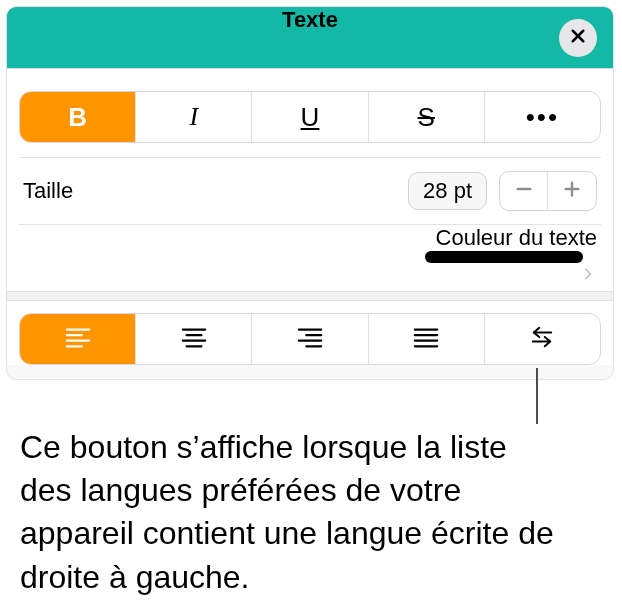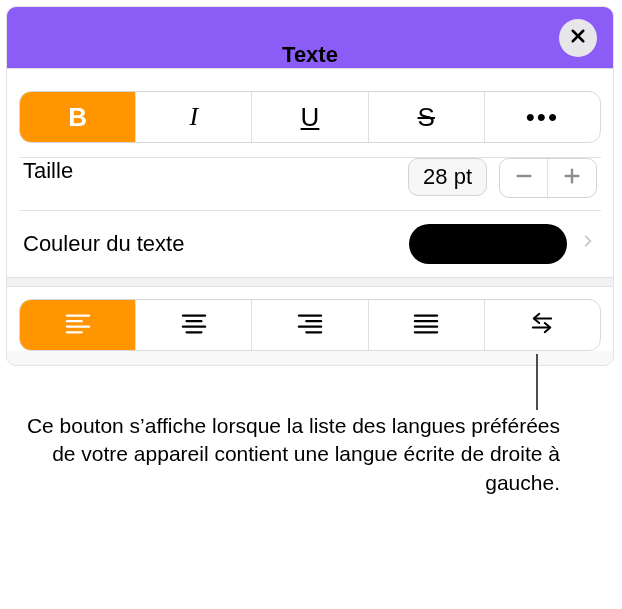--- a/index.html
+++ b/index.html
@@ -16,23 +16,23 @@
     margin: 6px;
     border: 1.2px solid #e3e3e3;
     border-radius: 10px;
     background: #f8f8f8;
     overflow: hidden;
   }
   .titlebar {
     position: relative;
     height: 62px;
     display: flex;
-    align-items: flex-end;
+    align-items: flex-start;
     justify-content: center;
-    background: #8b5cf6;
+    background: #14b8a6;
     border-bottom: 1px solid #dcdcdc;
   }
   .titlebar .title {
     font-size: 22px;
     font-weight: 600;
   }
   .close-btn {
     position: absolute;
     right: 16px;
     top: 12px;
@@ -71,22 +71,22 @@
     cursor: pointer;
     border-right: 1px solid #e0e0e0;
   }
   .seg .cell:last-child { border-right: none; }
   .seg .cell.active {
     background: #ff9500;
     color: #fff;
   }
   .size-row {
     display: flex;
-    align-items: flex-start;
-    height: 54px;
+    align-items: center;
+    height: 68px;
     border-bottom: 1px solid #e2e2e2;
     padding: 0 4px;
   }
   .label {
     font-size: 22px;
     flex: 1;
   }
   .size-val {
     font-size: 22px;
     border: 1px solid #d3d3d3;
@@ -107,23 +107,24 @@
     width: 48px;
     display:flex;
     align-items:center;
     justify-content:center;
     cursor:pointer;
     color:#8e8e8e;
   }
   .stepper .s:first-child { border-right: 1px solid #e2e2e2;}
   .color-row {
     display:flex;
-    align-items:center;
+    align-items:flex-end;
     height:66px;
     padding: 0 4px;
+    flex-direction: column;
   }
   .color-swatch {
     width: 158px;
     height: 40px;
     border-radius: 20px;
     background: #000;
     margin-right: 14px;
   }
   .disclosure {
     color: #c5c5c7;
@@ -147,23 +148,23 @@
   }
   .callout-line {
     position: absolute;
     left: 516px;
     top: -30px;
     width: 2px;
     height: 56px;
     background: #4d4d4d;
   }
   .callout-text {
-    font-size: 21px;
+    font-size: 32px;
     line-height: 1.35;
-    text-align: right;
+    text-align: left;
     padding-right: 20px;
     padding-top: 28px;
   }
   
   .strike { text-decoration: line-through; }
   .under { text-decoration: underline; }
   .italic { font-style: italic; font-family: Georgia, serif;}
   .bold { font-weight: 800; }
   .dots { font-size: 20px; letter-spacing: 2px; }
   svg { stroke: currentColor; fill: none; }

